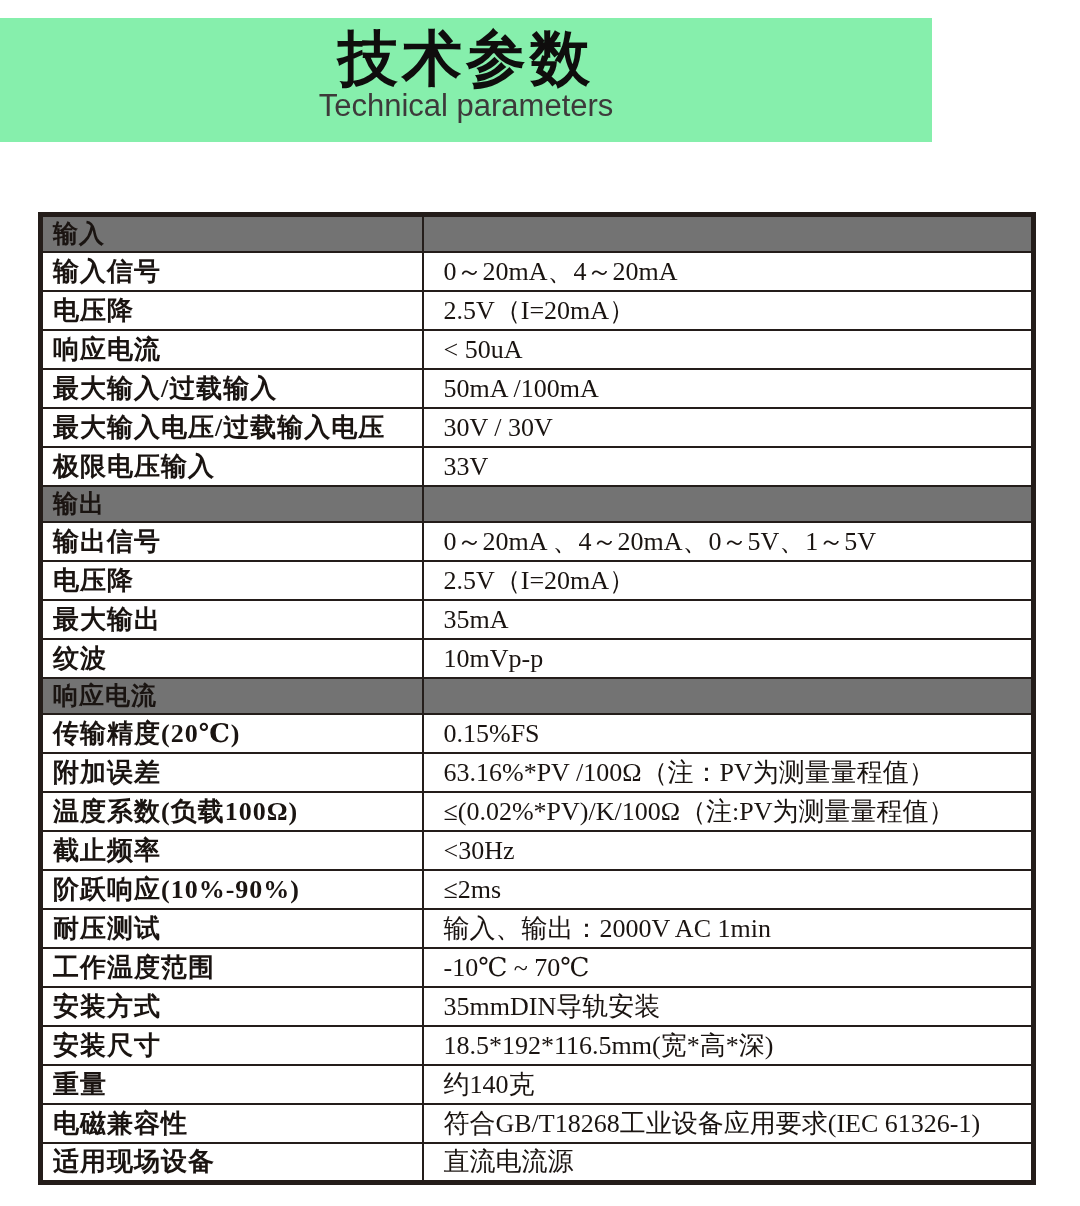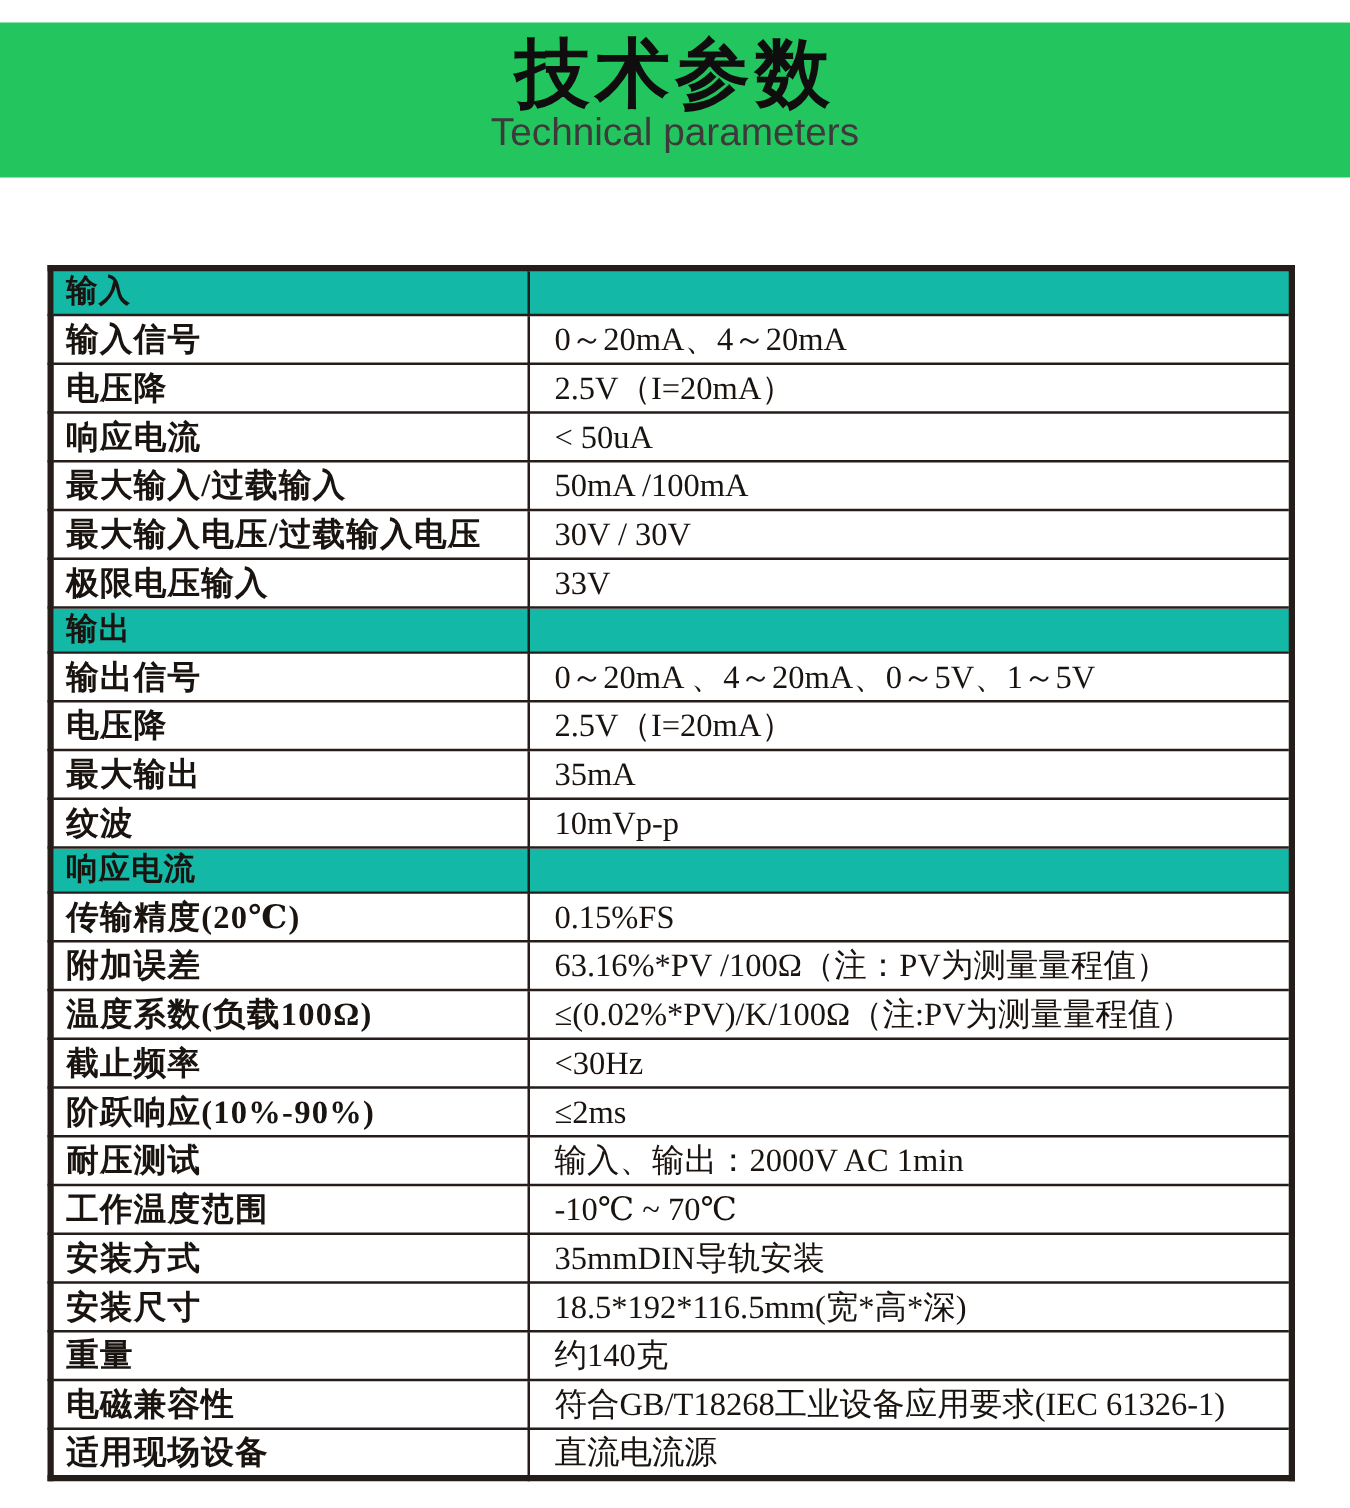--- a/index.html
+++ b/index.html
@@ -8,22 +8,22 @@
     background: #ffffff;
     font-family: "Liberation Serif", "DejaVu Serif", serif;
     color: #1a1411;
   }
   .page { width: 1080px; height: 1206px; position: relative; overflow: hidden; }
 
   
   .header-band {
     position: absolute;
     top: 18px; left: 0;
-    width: 1080px; height: 124px;
-    background: #22c55e;
+    width: 932px; height: 124px;
+    background: #86efac;
     text-align: center;
   }
   .page-title {
     padding-top: 10px;
     font-family: "Liberation Sans", "DejaVu Sans", sans-serif;
     font-size: 60px;
     line-height: 62px;
     font-weight: 900;
     letter-spacing: 4px;
     color: #0f0d0d;
@@ -59,21 +59,21 @@
   td.label-cell {
     width: 382px;
     font-weight: bold;
     letter-spacing: 1px;
     padding: 2px 2px 2px 10px;
   }
   td.value-cell {
     padding: 2px 2px 2px 20px;
   }
   tr.data-row { height: 39px; }
-  tr.section-row { height: 32px; background: #14b8a6; }
+  tr.section-row { height: 32px; background: #737373; }
   tr.section-row td.label-cell { font-size: 25px; }
 </style>
 </head>
 <body>
 
 <div class="page">
 
   <div class="header-band">
     <div class="page-title">技术参数</div>
     <div class="page-subtitle">Technical parameters</div>

